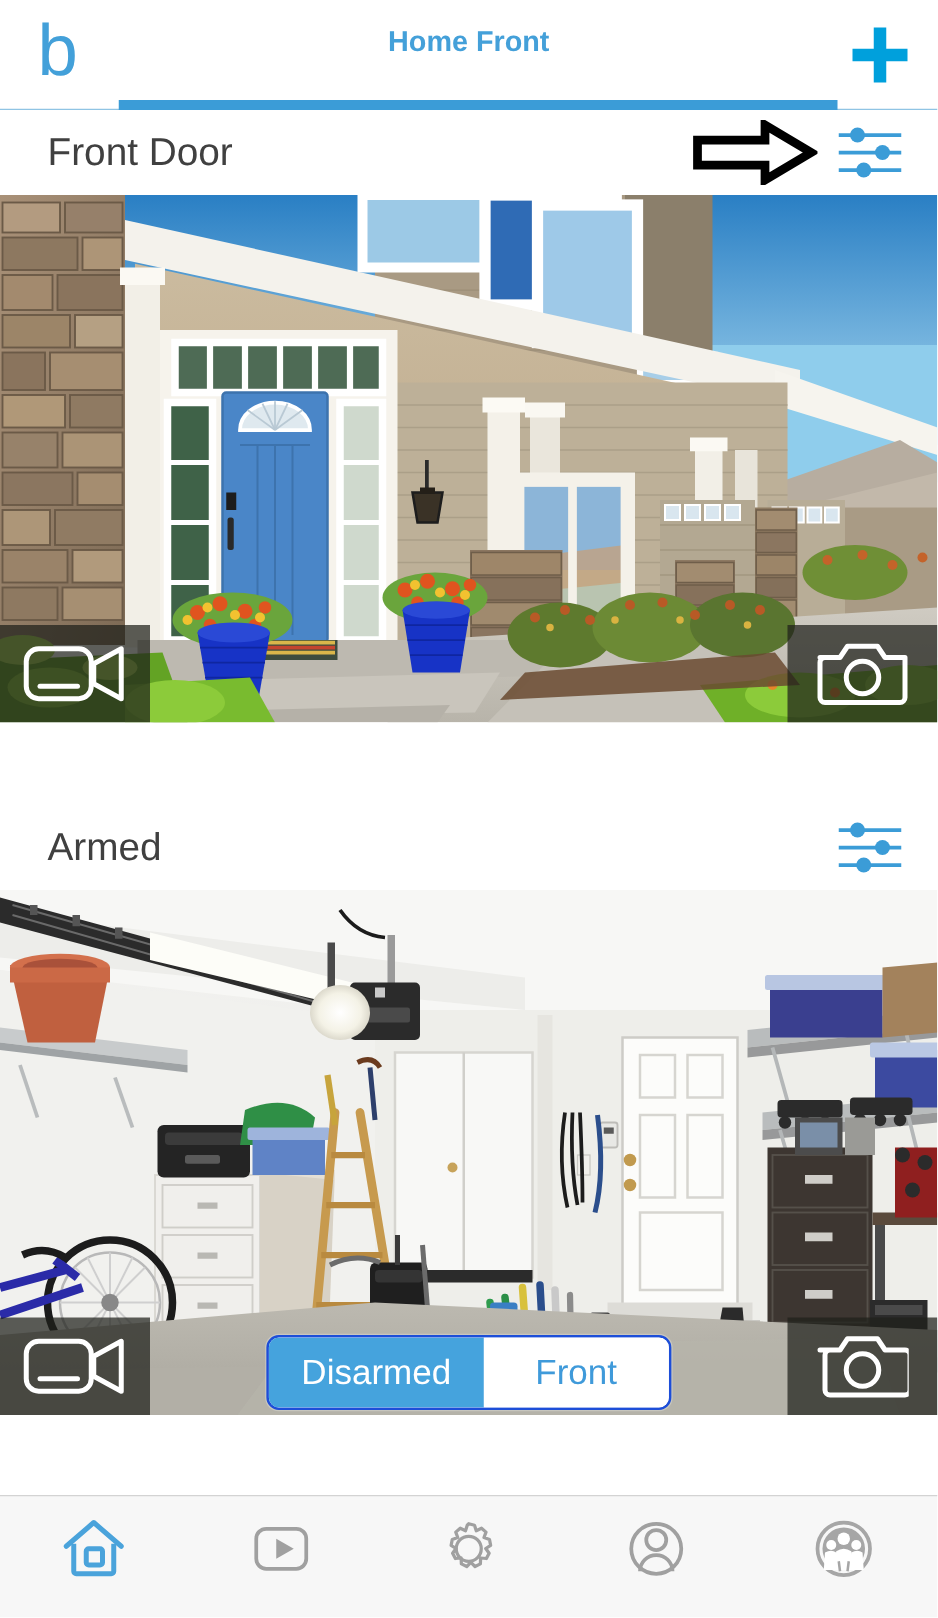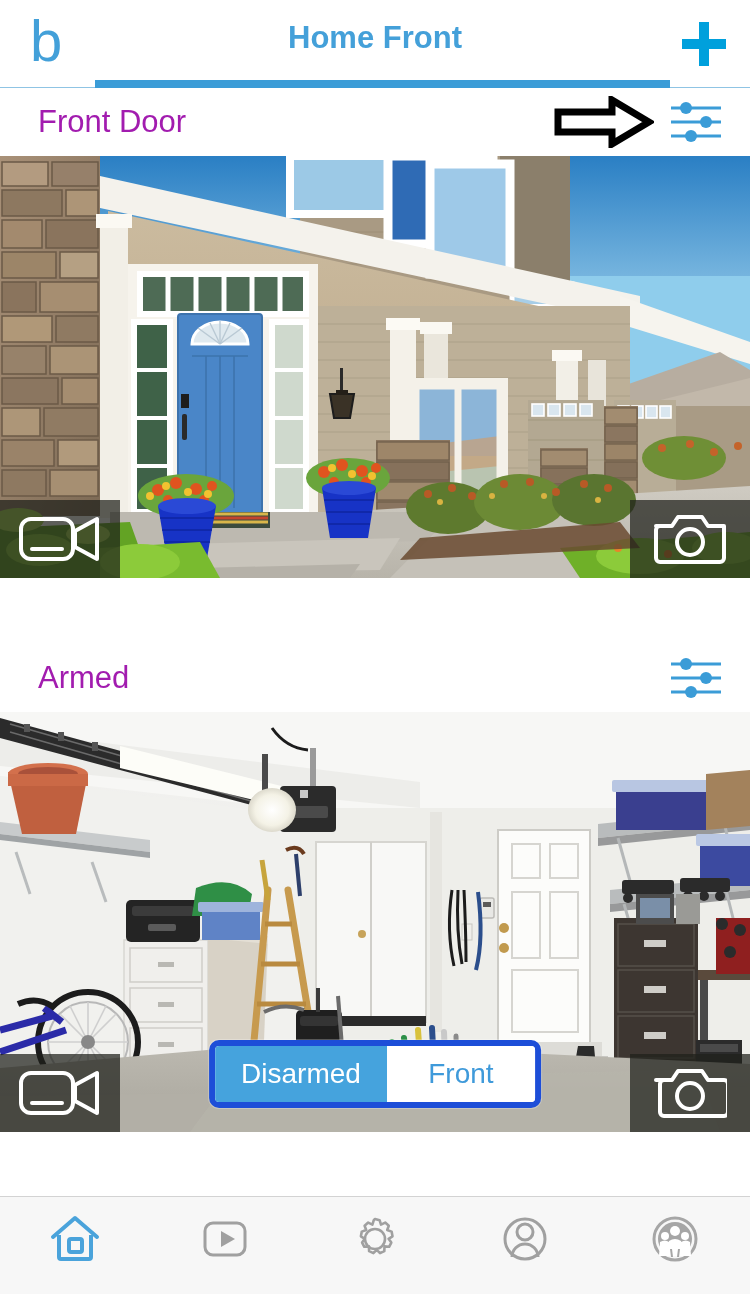--- a/index.html
+++ b/index.html
@@ -35,21 +35,21 @@
     letter-spacing: -1px;
     font-family: "Liberation Sans", sans-serif;
     margin-top: -6px;
   }
   .topbar-title {
     position: absolute;
     left: 0;
     right: 0;
     top: 20px;
     text-align: center;
-    font-size: 31px;
+    font-size: 23px;
     font-weight: bold;
     color: #44a0d9;
     pointer-events: none;
   }
   .add-btn {
     padding-right: 22px;
     position: relative;
     width: 70px;
     height: 70px;
     display: flex;
@@ -88,21 +88,21 @@
     display: flex;
     align-items: center;
     justify-content: space-between;
     padding: 0 26px 0 38px;
     background: #ffffff;
     box-sizing: border-box;
     position: relative;
   }
   .cam-title {
     font-size: 31px;
-    color: #a21caf;
+    color: #404040;
     font-weight: 400;
   }
   .cam-header-right {
     display: flex;
     align-items: center;
     gap: 10px;
   }
   .slider-icon { width: 56px; height: 44px; display:block; }
 
   .arrow-pointer { width: 100px; height: 52px; display:block; margin-right: 4px; }
@@ -128,23 +128,23 @@
   .badge.right { right: 0; bottom: 0; }
 
   .vidcam-icon { width: 84px; height: 52px; display:block; }
   .photocam-icon { width: 74px; height: 58px; display:block; }
 
   
   .segmented {
     position: absolute;
     left: 50%;
     transform: translateX(-50%);
-    bottom: 24px;
+    bottom: 4px;
     display: flex;
-    border: 6px solid #1d4ed8;
+    border: 2px solid #1d4ed8;
     border-radius: 10px;
     overflow: hidden;
     background: #ffffff;
     box-shadow: 0 0 0 1px rgba(255,255,255,0.25);
   }
   .seg {
     font-size: 28px;
     padding: 12px 26px;
     min-width: 148px;
     text-align: center;

